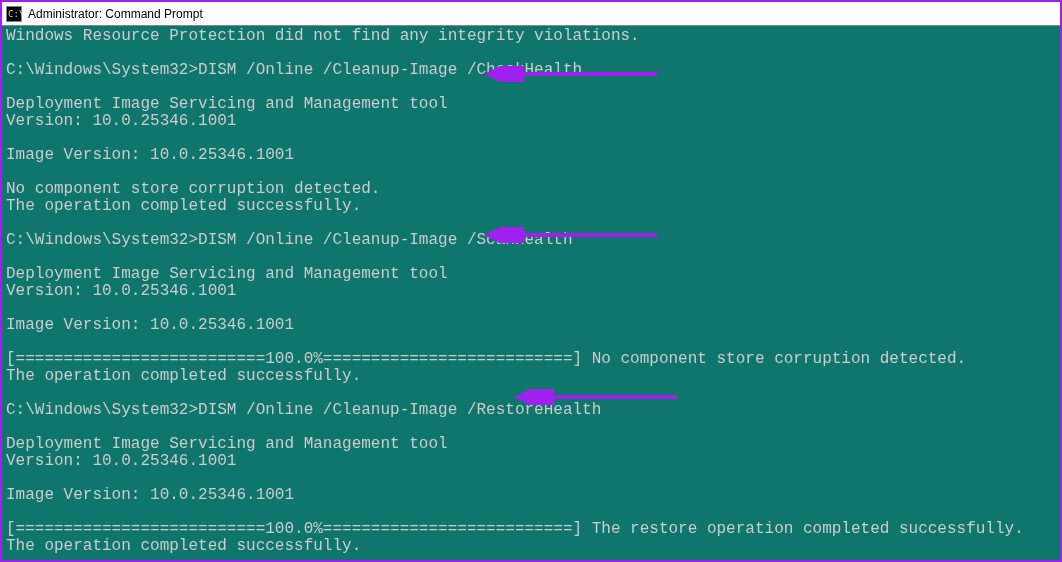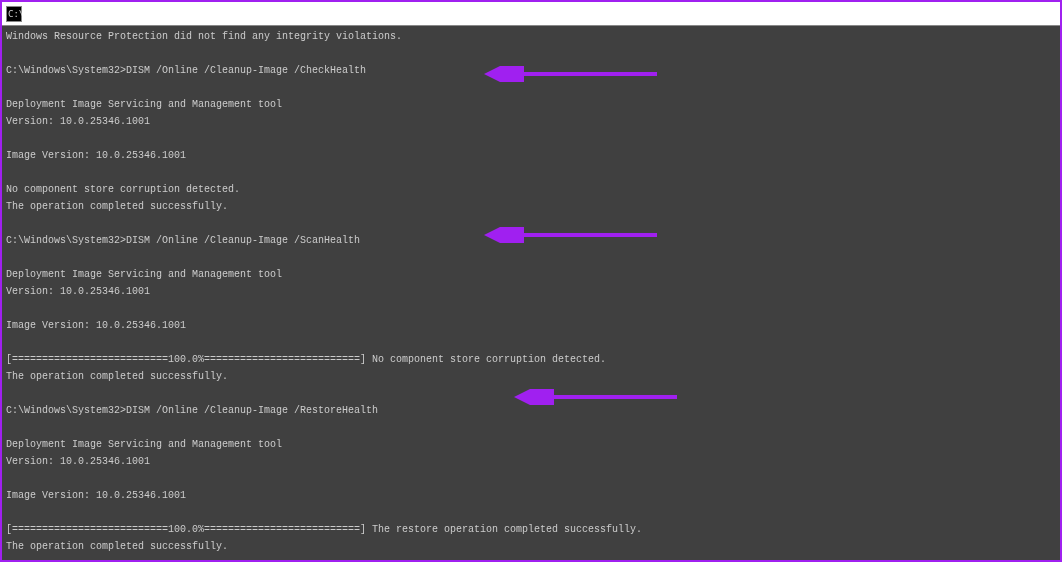--- a/index.html
+++ b/index.html
@@ -37,23 +37,23 @@
     align-items: center;
     justify-content: center;
   }
   .titlebar .icon-box svg { display: block; }
   .terminal {
     position: absolute;
     top: 24px;
     left: 0;
     right: 0;
     bottom: 0;
-    background: #404040;
+    background: #0f766e;
     color: #ccc;
-    font-size: 10px;
+    font-size: 16px;
     line-height: 17px;
     padding: 2px 4px 4px 4px;
     white-space: pre;
     overflow: hidden;
   }
   .line { display: block; min-height: 17px; }
   .arrow {
     position: absolute;
     pointer-events: none;
   }
@@ -65,20 +65,21 @@
 <div class="outer-frame">
 
   <div class="titlebar">
     <span class="icon-box">
       <svg width="16" height="16" viewBox="0 0 16 16">
         <rect x="0" y="0" width="16" height="16" fill="#000"></rect>
         <rect x="0.5" y="0.5" width="15" height="15" fill="none" stroke="#888" stroke-width="1"></rect>
         <text x="2" y="11" font-family="Consolas,monospace" font-size="9" fill="#ccc">C:\</text>
       </svg>
     </span>
+    <span>Administrator: Command Prompt</span>
   </div>
 
   <div class="terminal" id="terminal"><span class="line">Windows Resource Protection did not find any integrity violations.</span><span class="line"></span><span class="line">C:\Windows\System32&gt;DISM /Online /Cleanup-Image /CheckHealth</span><span class="line"></span><span class="line">Deployment Image Servicing and Management tool</span><span class="line">Version: 10.0.25346.1001</span><span class="line"></span><span class="line">Image Version: 10.0.25346.1001</span><span class="line"></span><span class="line">No component store corruption detected.</span><span class="line">The operation completed successfully.</span><span class="line"></span><span class="line">C:\Windows\System32&gt;DISM /Online /Cleanup-Image /ScanHealth</span><span class="line"></span><span class="line">Deployment Image Servicing and Management tool</span><span class="line">Version: 10.0.25346.1001</span><span class="line"></span><span class="line">Image Version: 10.0.25346.1001</span><span class="line"></span><span class="line">[==========================100.0%==========================] No component store corruption detected.</span><span class="line">The operation completed successfully.</span><span class="line"></span><span class="line">C:\Windows\System32&gt;DISM /Online /Cleanup-Image /RestoreHealth</span><span class="line"></span><span class="line">Deployment Image Servicing and Management tool</span><span class="line">Version: 10.0.25346.1001</span><span class="line"></span><span class="line">Image Version: 10.0.25346.1001</span><span class="line"></span><span class="line">[==========================100.0%==========================] The restore operation completed successfully.</span><span class="line">The operation completed successfully.</span><span class="line"></span></div>
 
   <div class="arrow" style="top:64px;left:480px;">
     <svg width="180" height="16" viewBox="0 0 180 16">
       <defs>
         <marker id="ah1" markerWidth="10" markerHeight="10" refX="2" refY="5" orient="auto">
           <path d="M10,0 L0,5 L10,10 Z" fill="#a020f0"></path>
         </marker>

